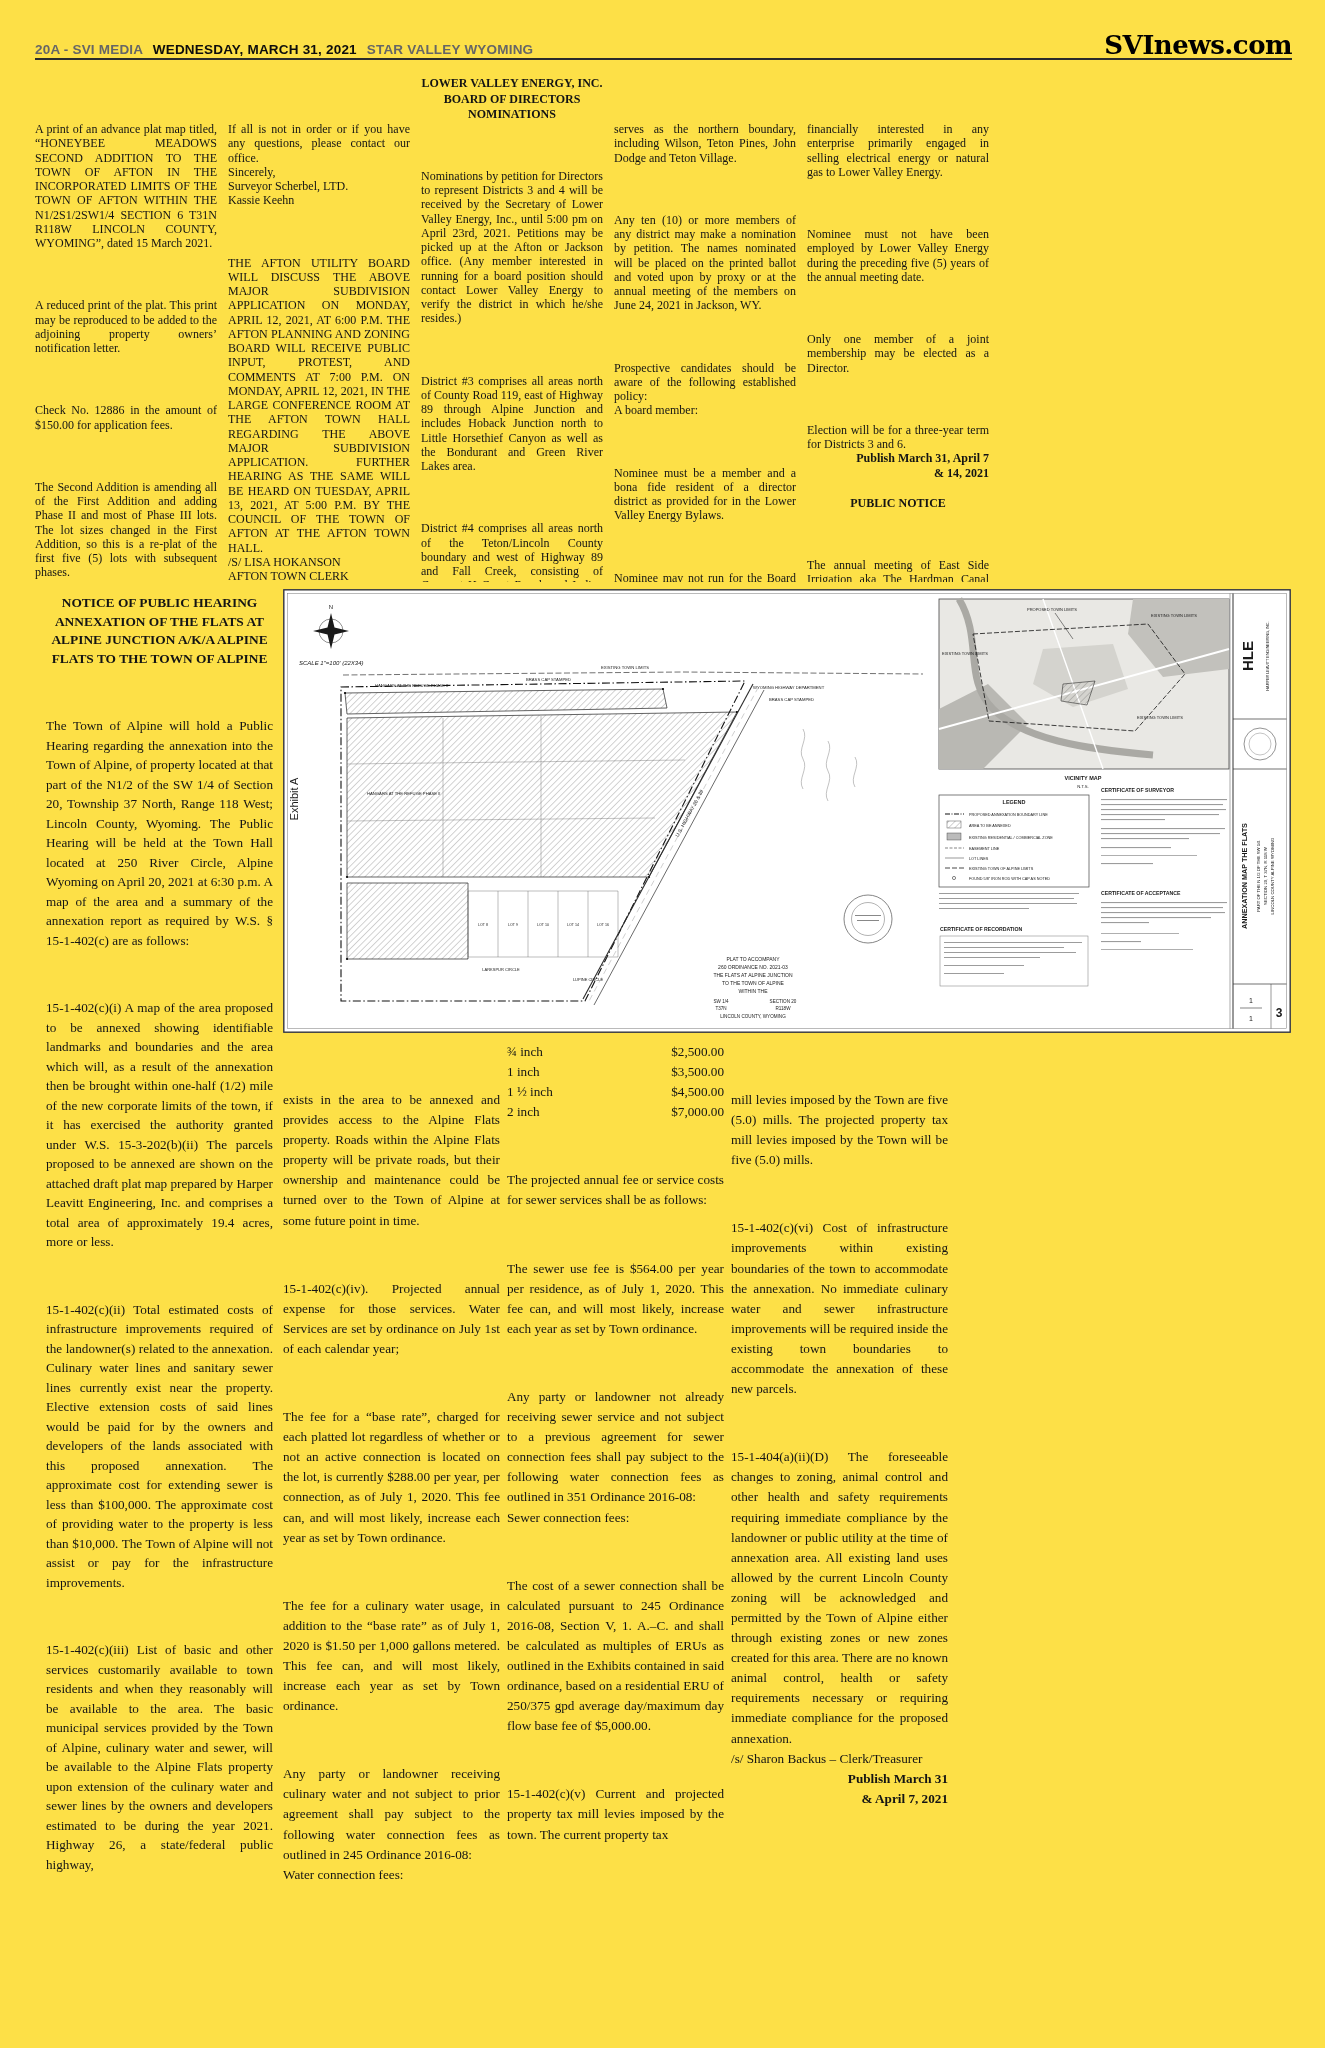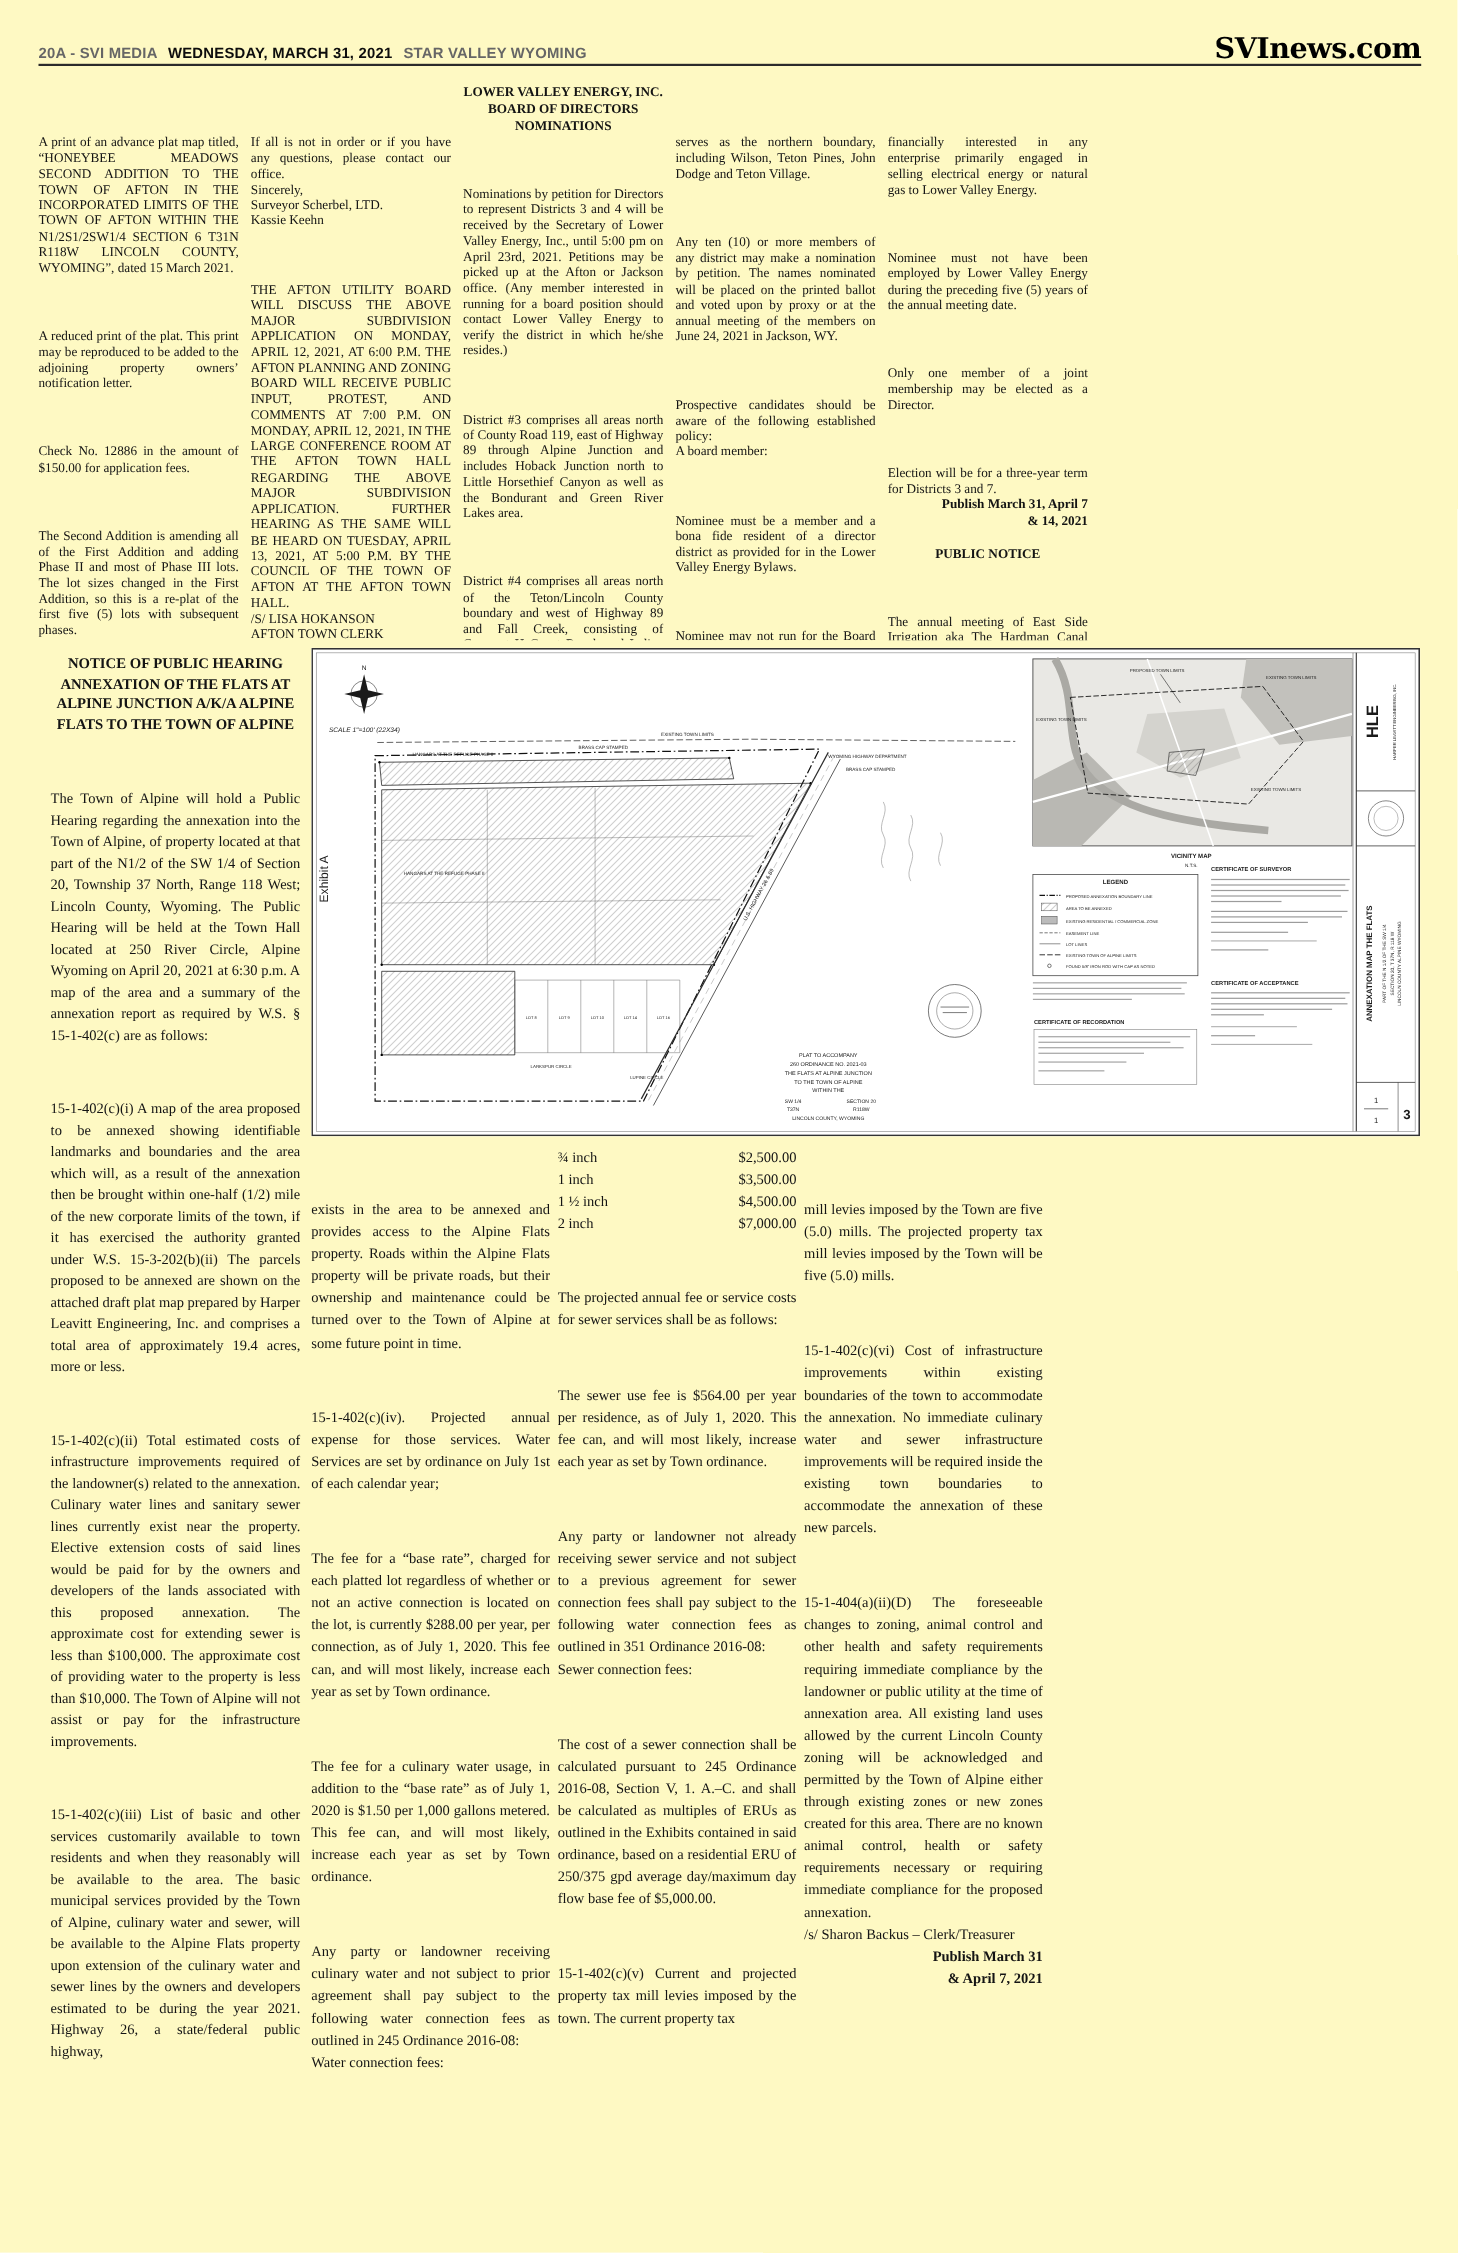--- a/index.html
+++ b/index.html
@@ -1,16 +1,16 @@
 <!DOCTYPE html>
 <html><head>
 <meta charset="utf-8">
 <style>
   html,body{margin:0;padding:0;background:#ffffff;}
-  .page{position:relative;width:1325px;height:2048px;background:#fef9c3;overflow:hidden;
+  .page{position:relative;width:1325px;height:2048px;background:#fde047;overflow:hidden;
         font-family:"Liberation Serif",serif;color:#141414;}
   
   .masthead{position:absolute;left:35px;right:33px;top:30px;display:flex;
             justify-content:space-between;align-items:baseline;}
   .mh-left{font-family:"Liberation Sans",sans-serif;font-weight:bold;font-size:13.5px;
            letter-spacing:.2px;color:#666;}
   .mh-left .mh-dark{color:#0d0d0d;margin:0 6px;}
   .mh-site{font-family:"DejaVu Serif",serif;font-weight:bold;font-size:26px;color:#000;
            letter-spacing:-.5px;}
   .rule{position:absolute;top:58px;left:35px;width:1257px;border-top:2.2px solid #2b2b2b;}
@@ -83,21 +83,21 @@
         <div class="blk blk-p">Prospective candidates should be aware of the following established policy:</div>
         <div class="blk blk-l">A board member:</div>
         <div class="blk blk-p">Nominee must be a member and a bona fide resident of a director district as provided for in the Lower Valley Energy Bylaws.</div>
         <div class="blk blk-p">Nominee may not run for the Board of Directors, or may become disqualified as a Director, if a near relative, as defined in Board Policy #505, Employment of Relatives, is or becomes an employee of Lower Valley Energy.</div>
         <div class="blk blk-p">Nominee must not be employed by Lower Valley Energy or</div>
       </div>
     <div class="tcol">
         <div class="blk blk-p">financially interested in any enterprise primarily engaged in selling electrical energy or natural gas to Lower Valley Energy.</div>
         <div class="blk blk-p">Nominee must not have been employed by Lower Valley Energy during the preceding five (5) years of the annual meeting date.</div>
         <div class="blk blk-p">Only one member of a joint membership may be elected as a Director.</div>
-        <div class="blk blk-p">Election will be for a three-year term for Districts 3 and 7.</div>
+        <div class="blk blk-p">Election will be for a three-year term for Districts 3 and 6.</div>
         <div class="blk blk-pub">Publish March 31, April 7</div>
         <div class="blk blk-pub">&amp; 14, 2021</div>
         <div class="blk blk-sp"></div>
         <div class="blk blk-h">PUBLIC NOTICE</div>
         <div class="blk blk-p">The annual meeting of East Side Irrigation aka The Hardman Canal will be held on Thursday, April 8, 2021 at 1 p.m. at the home of Lance Bateman.</div>
         <div class="blk blk-pub">Publish March 31</div>
         <div class="blk blk-pub">&amp; April 7, 2021</div>
       </div>
   </div>
 

